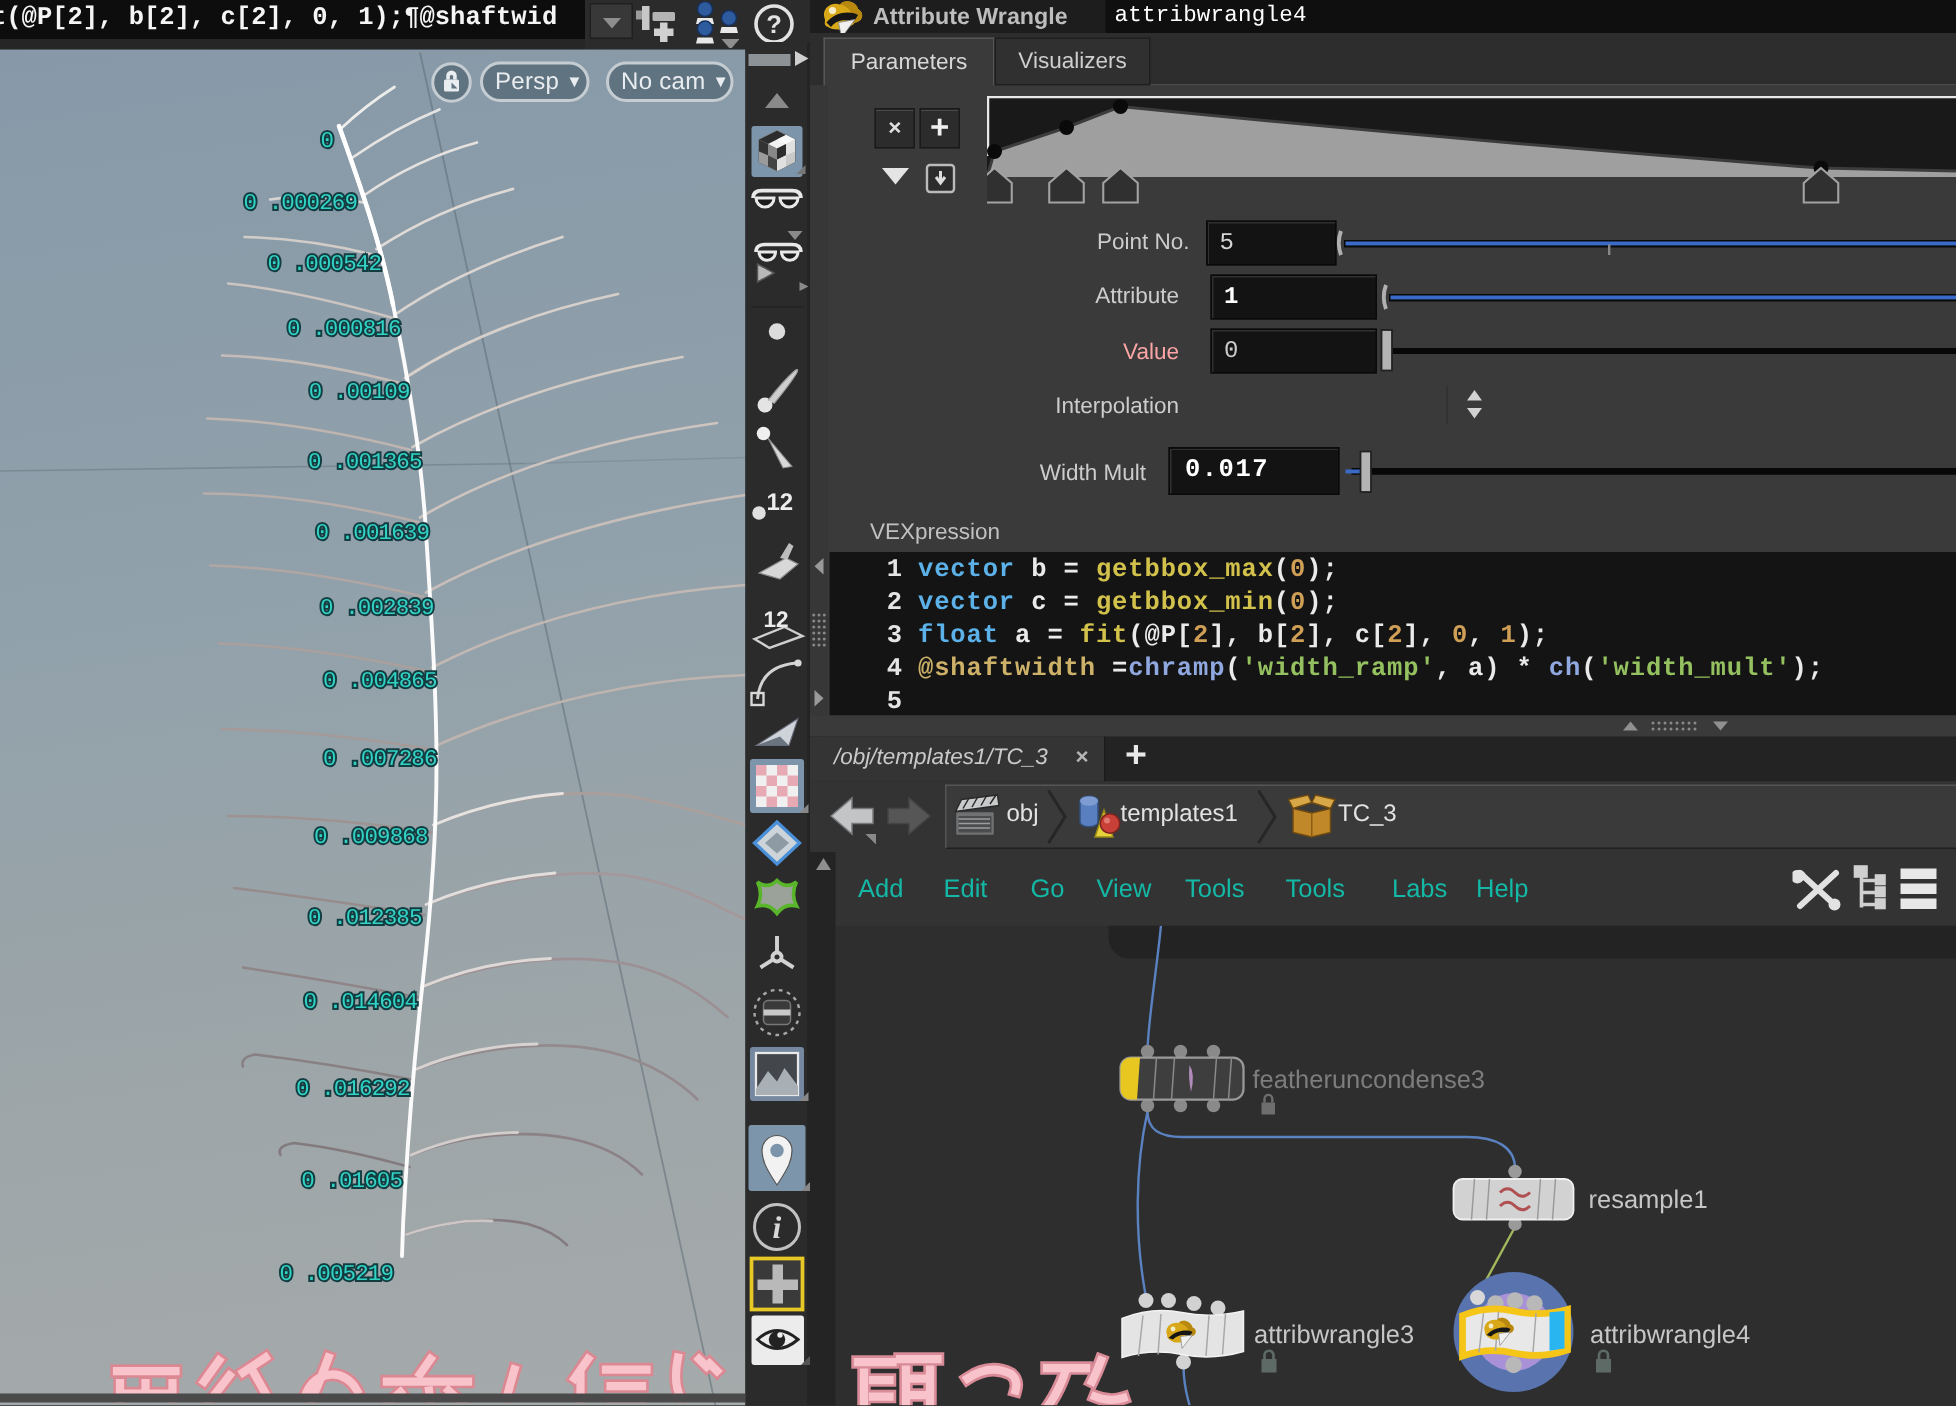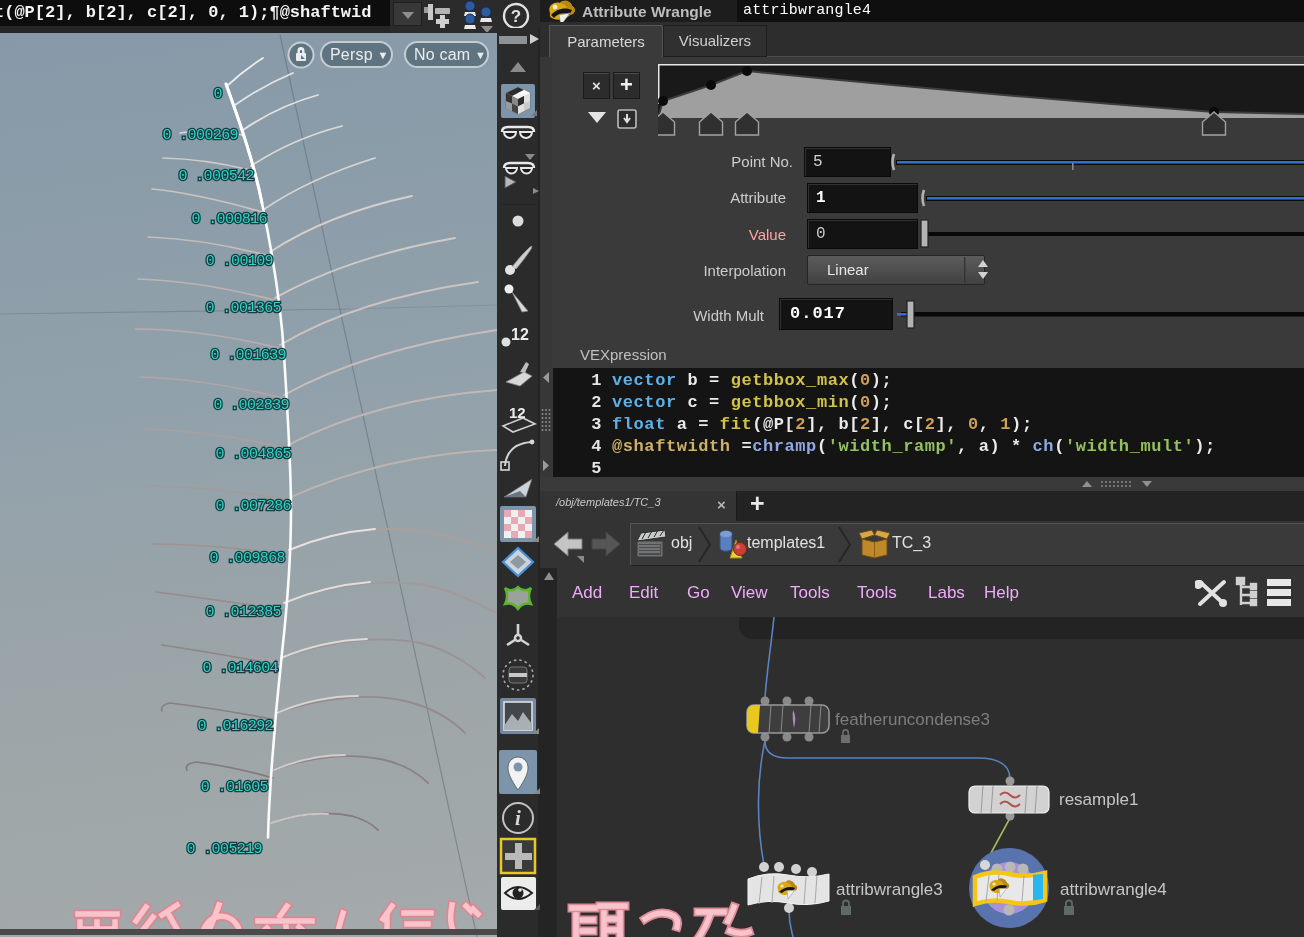--- a/index.html
+++ b/index.html
@@ -13,21 +13,21 @@
 #viewport{left:0;top:33px;width:497px;height:904px;overflow:hidden;
  background:linear-gradient(172deg,#8799a8 0%,#91a1ab 40%,#9ca5a8 70%,#a5aaab 100%);}
 .pill{position:absolute;height:27px;border:2px solid #c5cdd2;border-radius:14px;background:#5f7381;
  color:#e9edef;font-size:16px;line-height:23px;padding:0 8px;white-space:nowrap;letter-spacing:0.2px;}
 #vbottom{left:0;top:896px;width:497px;height:6px;background:#4a4a4a;}
 #toolcol{left:497px;top:28px;width:43px;height:909px;background:#2b2b2b;}
 #rpane{left:540px;top:0;width:764px;height:937px;background:#3a3a3a;}
 .ln{display:inline-block;width:59px;text-align:right;color:#e4e4e4;padding-right:10px;}
 .kw{color:#5cb1e8;}.pl{color:#eaeaea;}.fn{color:#d2c24c;}.nm{color:#cf9f56;}
 .at{color:#cdb169;}.ch{color:#90a8e0;}.st{color:#94c060;}
-.mitem{position:absolute;top:0;height:49px;line-height:49px;color:#f0abfc;font-size:17px;}
+.mitem{position:absolute;top:0;height:49px;line-height:49px;color:#14b8a6;font-size:17px;}
 .crumbtxt{position:absolute;top:13px;color:#e2e2e2;font-size:16px;}
 .nlabel{position:absolute;font-size:17px;color:#c6c6c6;white-space:nowrap;}
 </style></head>
 <body>
 <div class="abs" id="topbar"><span style="margin-left:-6px">t(@P[2], b[2], c[2], 0, 1);¶@shaftwid</span></div>
 <div class="abs" id="topstrip"></div>
 <div class="abs" id="topline"></div>
 <div class="abs" id="topright">
 <div class="abs" style="left:3px;top:2px;width:29px;height:24px;background:#383838;border:1px solid #1f1f1f;">
  <div class="abs" style="left:8px;top:9px;width:0;height:0;border-left:6px solid transparent;border-right:6px solid transparent;border-top:7px solid #8e8e8e;"></div>
@@ -415,21 +415,20 @@
   <rect x="6" y="14" width="377" height="2.6" fill="#3a6bc8"></rect>
   <path d="M3 7 q-3 8 0 16" stroke="#b0b0b0" stroke-width="2.6" fill="none"></path>
  </svg>
  <div class="abs" style="left:143px;top:226px;width:103px;text-align:right;color:#fca5a5;font-size:15px;">Value</div>
  <div class="abs mono" style="left:267px;top:219px;width:111px;height:30px;background:#131313;border:1px solid #0a0a0a;box-shadow:inset 1px 1px 0 rgba(255,255,255,0.13);color:#c9c9c9;font-size:16px;line-height:28px;padding-left:8px;">0</div>
  <svg class="abs" style="left:378px;top:219px" width="386" height="30" viewBox="0 0 386 30">
   <rect x="10" y="13" width="376" height="4" fill="#080808"></rect>
   <rect x="3" y="1" width="7" height="27" fill="#b4b4b4" stroke="#222" stroke-width="1.2"></rect>
  </svg>
  <div class="abs" style="left:143px;top:262px;width:103px;text-align:right;color:#ccc;font-size:15px;">Interpolation</div>
- <div class="abs" style="left:267px;top:255px;width:178px;height:30px;background:linear-gradient(#5c5c5c,#414141);border:1px solid #252525;border-radius:2px;color:#e6e6e6;font-size:15px;line-height:28px;padding-left:19px;">Linear</div>
  <svg class="abs" style="left:424px;top:255px" width="40" height="30" viewBox="0 0 40 30">
   <rect x="0" y="2" width="1.3" height="26" fill="#333"></rect>
   <path d="M14 12 L19 5 L24 12 Z" fill="#d2d2d2"></path>
   <path d="M14 17 L19 24 L24 17 Z" fill="#d2d2d2"></path>
  </svg>
  <div class="abs" style="left:121px;top:307px;width:103px;text-align:right;color:#ccc;font-size:15px;">Width Mult</div>
  <div class="abs mono" style="left:239px;top:298px;width:114px;height:32px;background:#131313;border:1px solid #0a0a0a;box-shadow:inset 1px 1px 0 rgba(255,255,255,0.13);color:#fff;font-size:17px;font-weight:bold;line-height:30px;padding-left:10px;letter-spacing:1px;">0.017</div>
  <svg class="abs" style="left:353px;top:298px" width="411" height="32" viewBox="0 0 411 32">
   <rect x="8" y="14" width="403" height="4.5" fill="#080808"></rect>
   <rect x="4" y="15" width="12" height="2.6" fill="#3a6bc8"></rect>
@@ -456,21 +455,21 @@
         <circle cx="34" cy="8" r="1"></circle>
         <circle cx="38" cy="8" r="1"></circle>
         <circle cx="42" cy="8" r="1"></circle>
         <circle cx="46" cy="8" r="1"></circle>
         <circle cx="50" cy="8" r="1"></circle>
   </g>
   <path d="M62 3 L72 3 L67 9 Z" fill="#909090"></path>
  </svg>
  <div class="abs" id="tabrow2" style="left:0;top:491px;width:764px;height:30px;background:#232323;">
   <div class="abs" style="left:0;top:0;width:197px;height:30px;background:#343434;border-right:1px solid #1a1a1a;"></div>
-  <div class="abs" style="left:16px;top:5px;font-style:italic;font-size:11px;color:#c9c9c9;">/obj/templates1/TC_3</div>
+  <div class="abs" style="left:16px;top:5px;font-style:italic;font-size:15px;color:#c9c9c9;">/obj/templates1/TC_3</div>
   <div class="abs" style="left:177px;top:5px;font-size:15px;color:#b5b5b5;font-weight:bold;">×</div>
   <div class="abs" style="left:210px;top:-2px;font-size:25px;color:#e8e8e8;font-weight:bold;">+</div>
  </div>
  <div class="abs" id="crumbs" style="left:0;top:521px;width:764px;height:47px;background:#333;">
   <svg class="abs" style="left:12px;top:8px" width="70" height="34" viewBox="0 0 70 34">
    <path d="M16,3 L16,10 L30,10 L30,20 L16,20 L16,27 L2,15 Z" fill="#c2c4c6" stroke="#77797b" stroke-width="1"></path>
    <path d="M25,27 l7,0 0,7 z" fill="#8a8a8a"></path>
    <path d="M54,3 L54,10 L40,10 L40,20 L54,20 L54,27 L68,15 Z" fill="#565656" stroke="#454545" stroke-width="1"></path>
   </svg>
   <div class="abs" style="left:90px;top:2px;width:674px;height:43px;background:#3a3a3a;border:1px solid #555;border-bottom-color:#202020;border-right:none;"></div>

